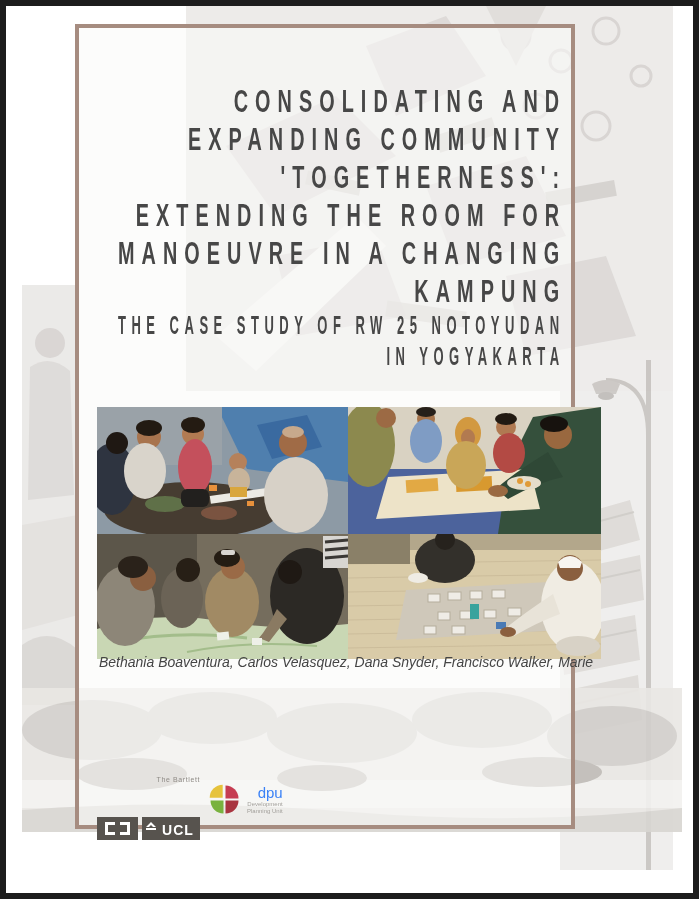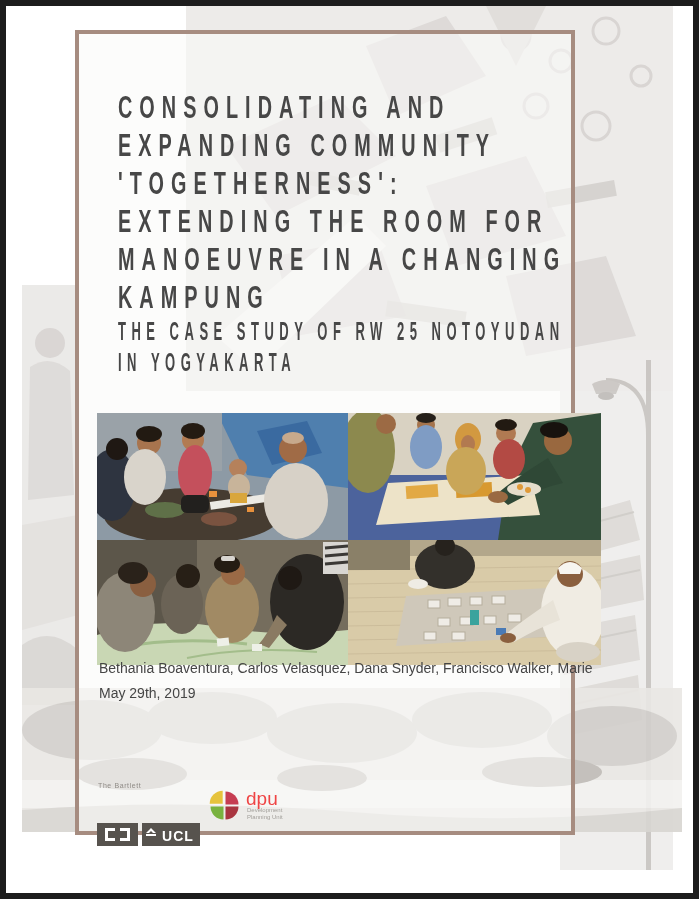--- a/index.html
+++ b/index.html
@@ -9,43 +9,43 @@
 
   
   .collage{position:absolute;z-index:1;}
   #collage-top{left:186px;top:6px;width:487px;height:385px;opacity:.85;}
   #collage-left{left:22px;top:285px;width:56px;height:420px;opacity:.8;}
   #collage-right{left:560px;top:350px;width:113px;height:520px;opacity:.9;}
   #collage-bottom{left:22px;top:688px;width:660px;height:144px;opacity:.9;}
   .collage svg{display:block;width:100%;height:100%;}
 
   
-  .cover-box{position:absolute;left:75px;top:30px;width:500px;height:805px;box-sizing:border-box;
-             border:4px solid #a68c80;background:rgba(250,249,248,.58);z-index:2;}
+  .cover-box{position:absolute;left:75px;top:24px;width:500px;height:805px;box-sizing:border-box;
+             border:4px solid #a68c80;background:rgba(250,249,248,.58);z-index:2;text-align:right;}
 
   .title{position:absolute;left:39px;top:55px;color:#474747;}
   .title .line{height:38px;line-height:38px;font-size:31px;font-weight:bold;letter-spacing:11px;
                white-space:nowrap;transform:scaleX(.64);transform-origin:0 50%;}
   .subtitle{position:absolute;left:39px;top:282px;color:#474747;}
   .subtitle .line{height:31px;line-height:31px;font-size:26px;font-weight:bold;letter-spacing:11px;
                white-space:nowrap;transform:scaleX(.50);transform-origin:0 50%;}
 
   .photo-grid{position:absolute;left:18px;top:379px;width:504px;height:252px;display:grid;
               grid-template-columns:251px 253px;grid-template-rows:127px 125px;}
   .photo-grid svg{display:block;width:100%;height:100%;}
 
   .credits{position:absolute;left:20px;top:622px;color:#454545;}
-  .credits .cline{height:25px;line-height:25px;font-size:14px;white-space:nowrap;}
+  .credits .cline{height:25px;line-height:25px;font-size:14px;white-space:nowrap;font-style:italic;}
 
   .logos{position:absolute;left:18px;top:748px;display:flex;align-items:flex-start;}
   .bartlett{display:flex;flex-direction:column;gap:32px;}
   .bartlett-label{font-size:7px;color:#8f8b86;letter-spacing:.6px;margin:0 0 2px 1px;}
   .dpu{display:flex;align-items:flex-start;margin-left:9px;margin-top:8px;}
   .dpu-text{margin-left:5px;display:flex;flex-direction:column;}
-  .dpu-name{font-size:19px;line-height:17px;color:#ef4444;}
+  .dpu-name{font-size:15px;line-height:17px;color:#3b82f6;}
   .dpu-sub{font-size:6px;line-height:7px;color:#a3a09b;margin-left:1px;}
 </style>
 </head>
 <body>
 
 <div class="page">
 
   <div class="collage" id="collage-top">
     <svg viewBox="0 0 487 385" preserveAspectRatio="none" aria-hidden="true">
       <rect x="0" y="0" width="487" height="385" fill="#eae8e6"></rect>
@@ -261,21 +261,20 @@
         <circle cx="222" cy="34" r="13" fill="#8a5f3e"></circle>
         <path d="M210,28 Q222,16 234,28 L232,34 L212,34 Z" fill="#f7f5f0"></path>
         <path d="M205,60 Q175,80 158,94 L166,102 Q190,88 212,80 Z" fill="#e8e3d8"></path>
         <ellipse cx="160" cy="98" rx="8" ry="5" fill="#8a5f3e"></ellipse>
         <ellipse cx="230" cy="112" rx="22" ry="10" fill="#d8d2c6"></ellipse>
       </svg>
     </div>
 
     <div class="credits">
       <div class="cline">Bethania Boaventura, Carlos Velasquez, Dana Snyder, Francisco Walker, Marie</div>
-      <div class="cline">May 29th, 2019</div>
     </div>
 
     <div class="logos">
       <div class="bartlett">
         <span class="bartlett-label">The Bartlett</span>
         <svg width="103" height="23" viewBox="0 0 103 23" aria-hidden="true">
           <rect x="0" y="0" width="41" height="23" fill="#57534e"></rect>
           <path d="M8,5 h10 v3 h-7 v7 h7 v3 h-10 Z" fill="#ffffff"></path>
           <path d="M33,5 h-10 v3 h7 v7 h-7 v3 h10 Z" fill="#ffffff"></path>
           <rect x="45" y="0" width="58" height="23" fill="#57534e"></rect>

